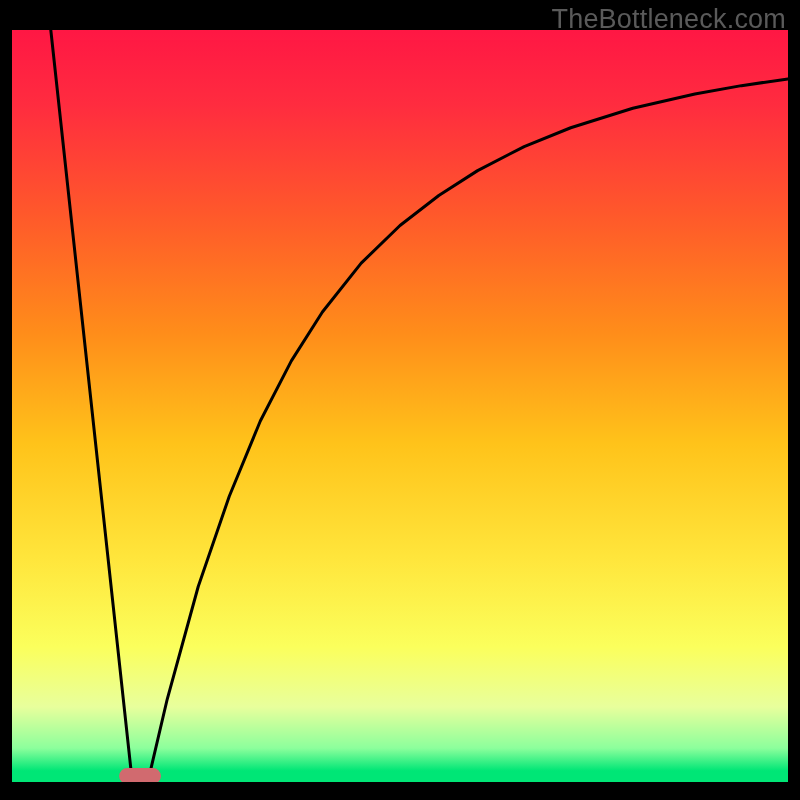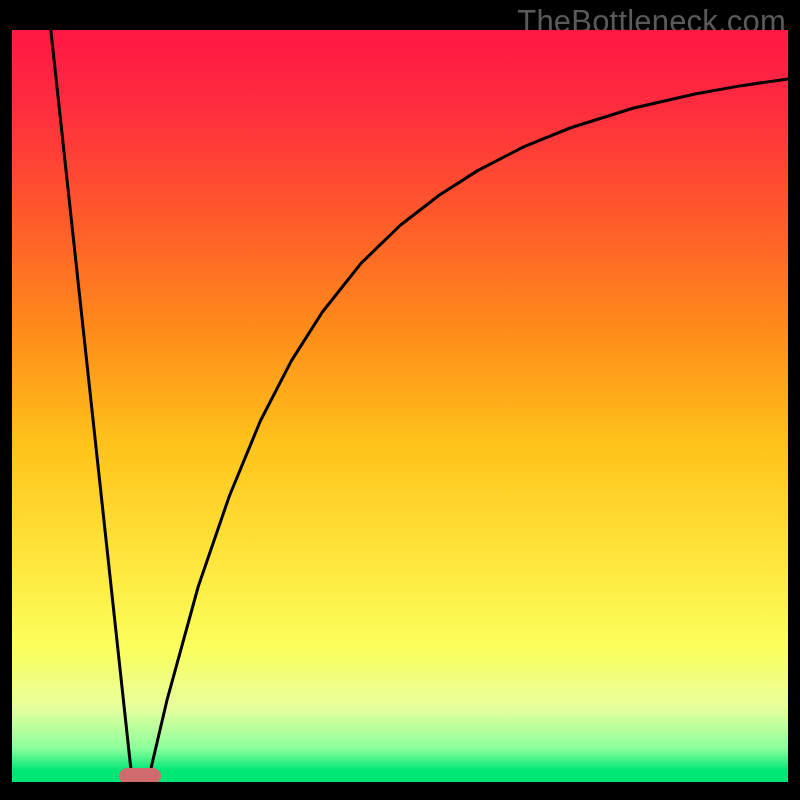--- a/index.html
+++ b/index.html
@@ -24,21 +24,21 @@
     left: 0;
     top: 0;
     width: 776px;
     height: 752px;
   }
   .watermark {
     position: absolute;
     top: 4px;
     right: 14px;
     color: #5a5a5a;
-    font-size: 31px;
+    font-size: 27px;
     font-weight: 400;
     letter-spacing: 0.2px;
   }
   svg { display: block; }
 </style>
 </head>
 <body>
 
 <div class="watermark">TheBottleneck.com</div>
 

